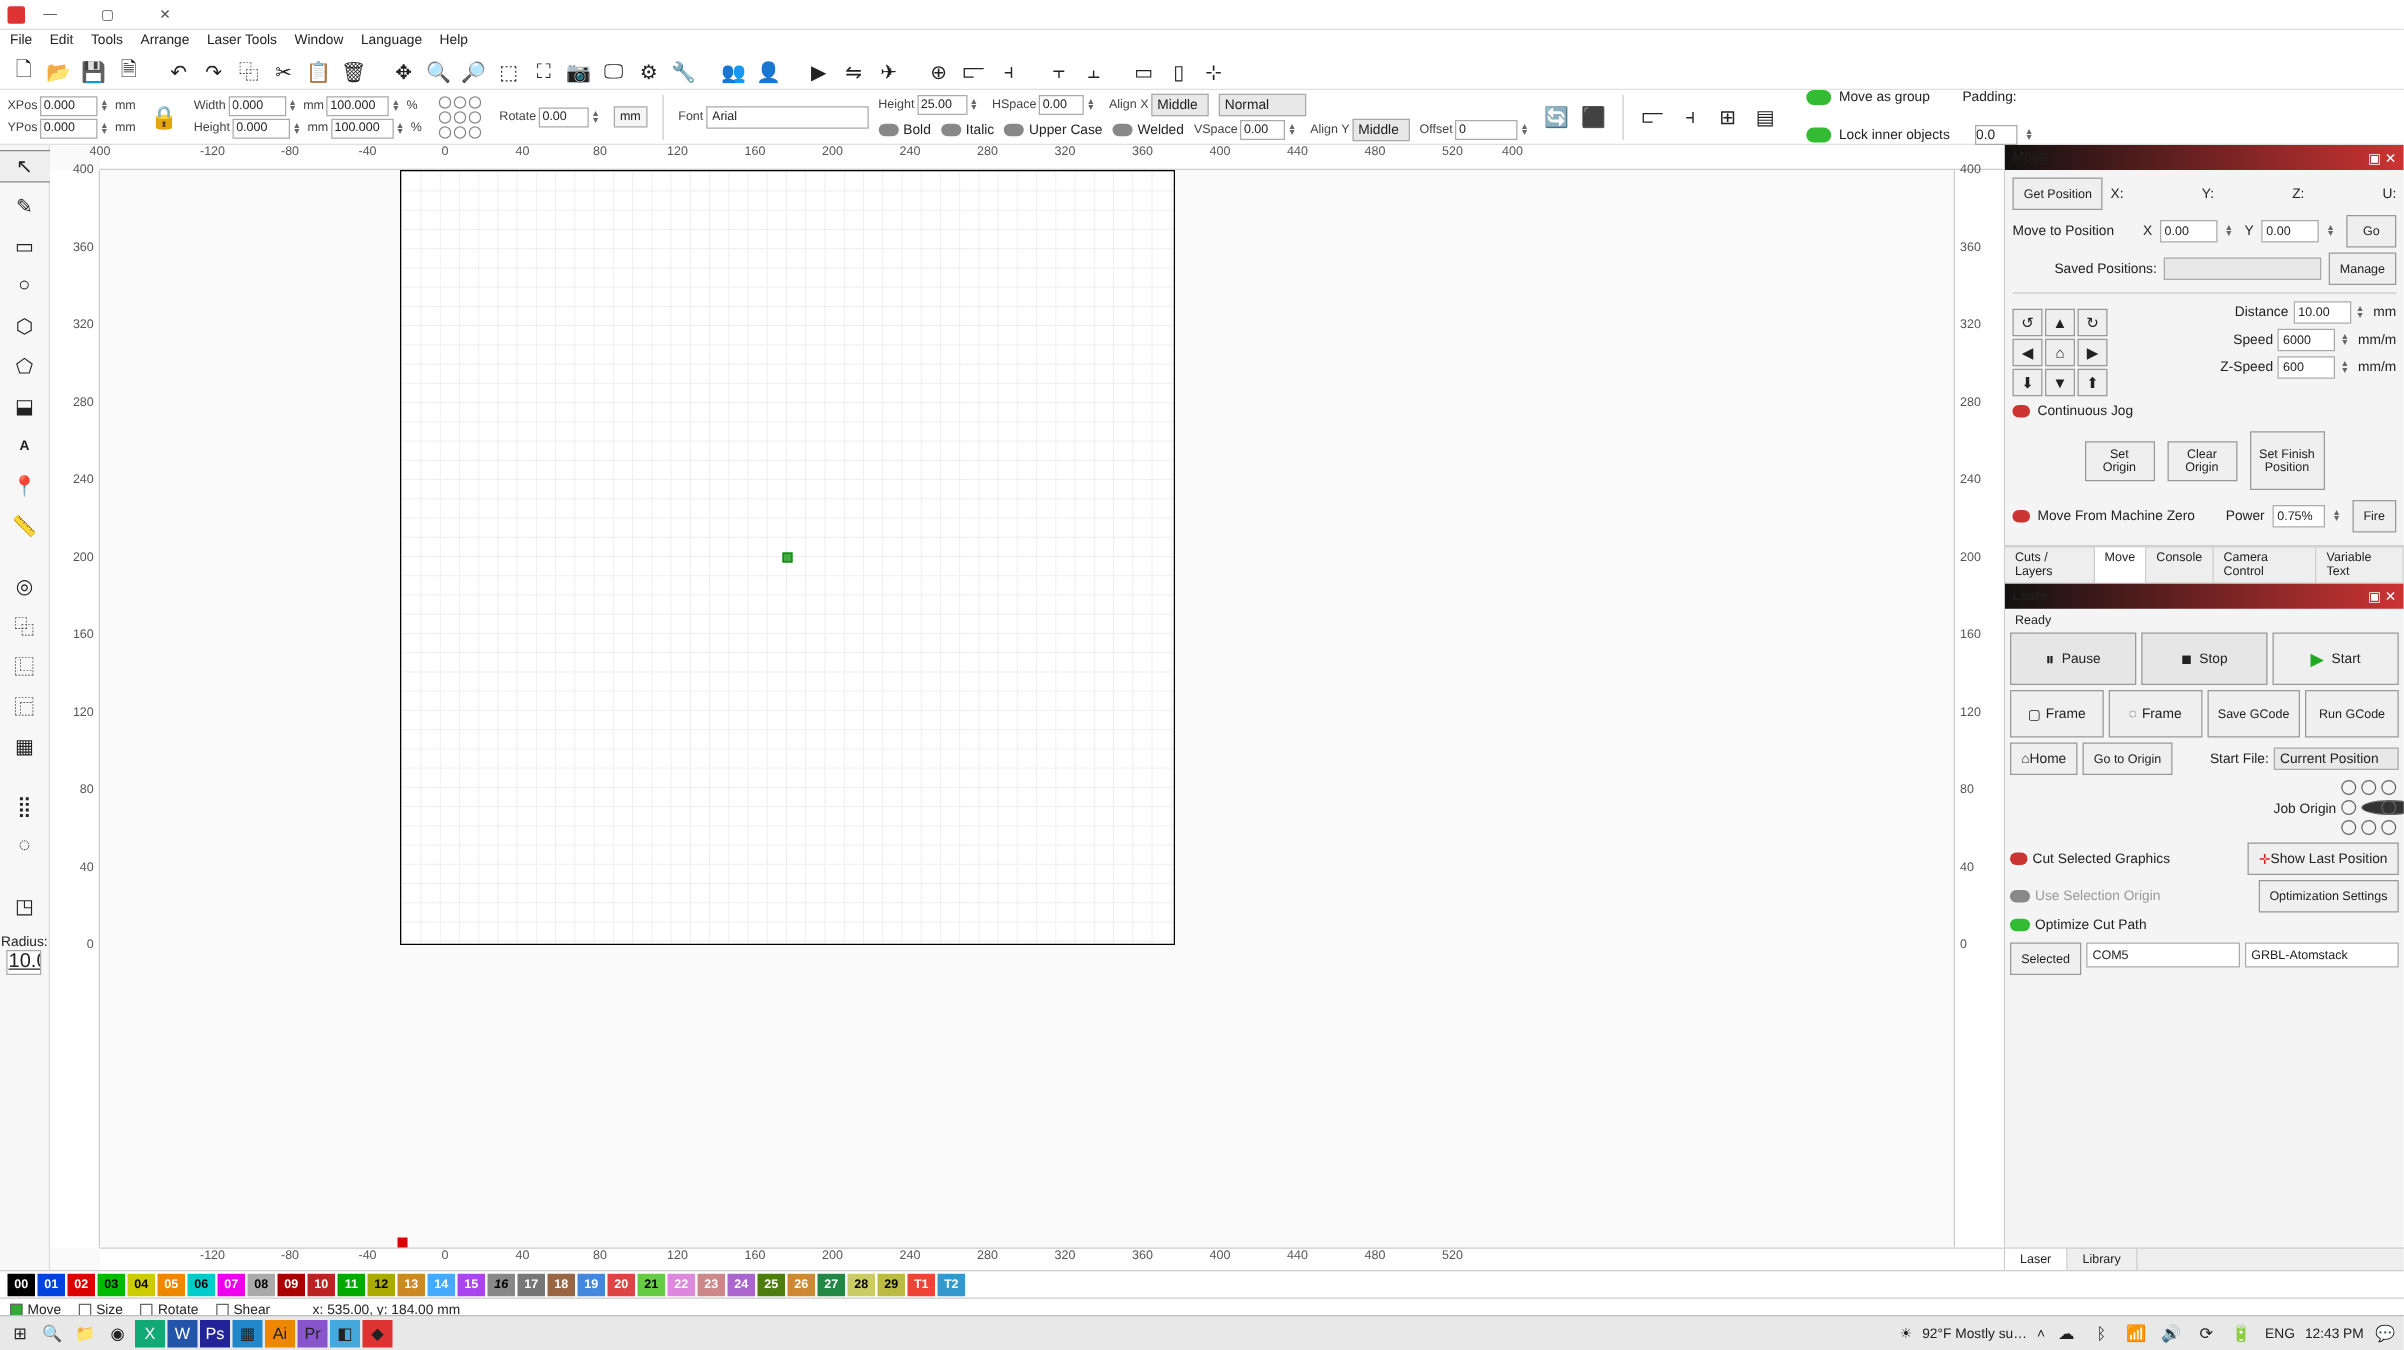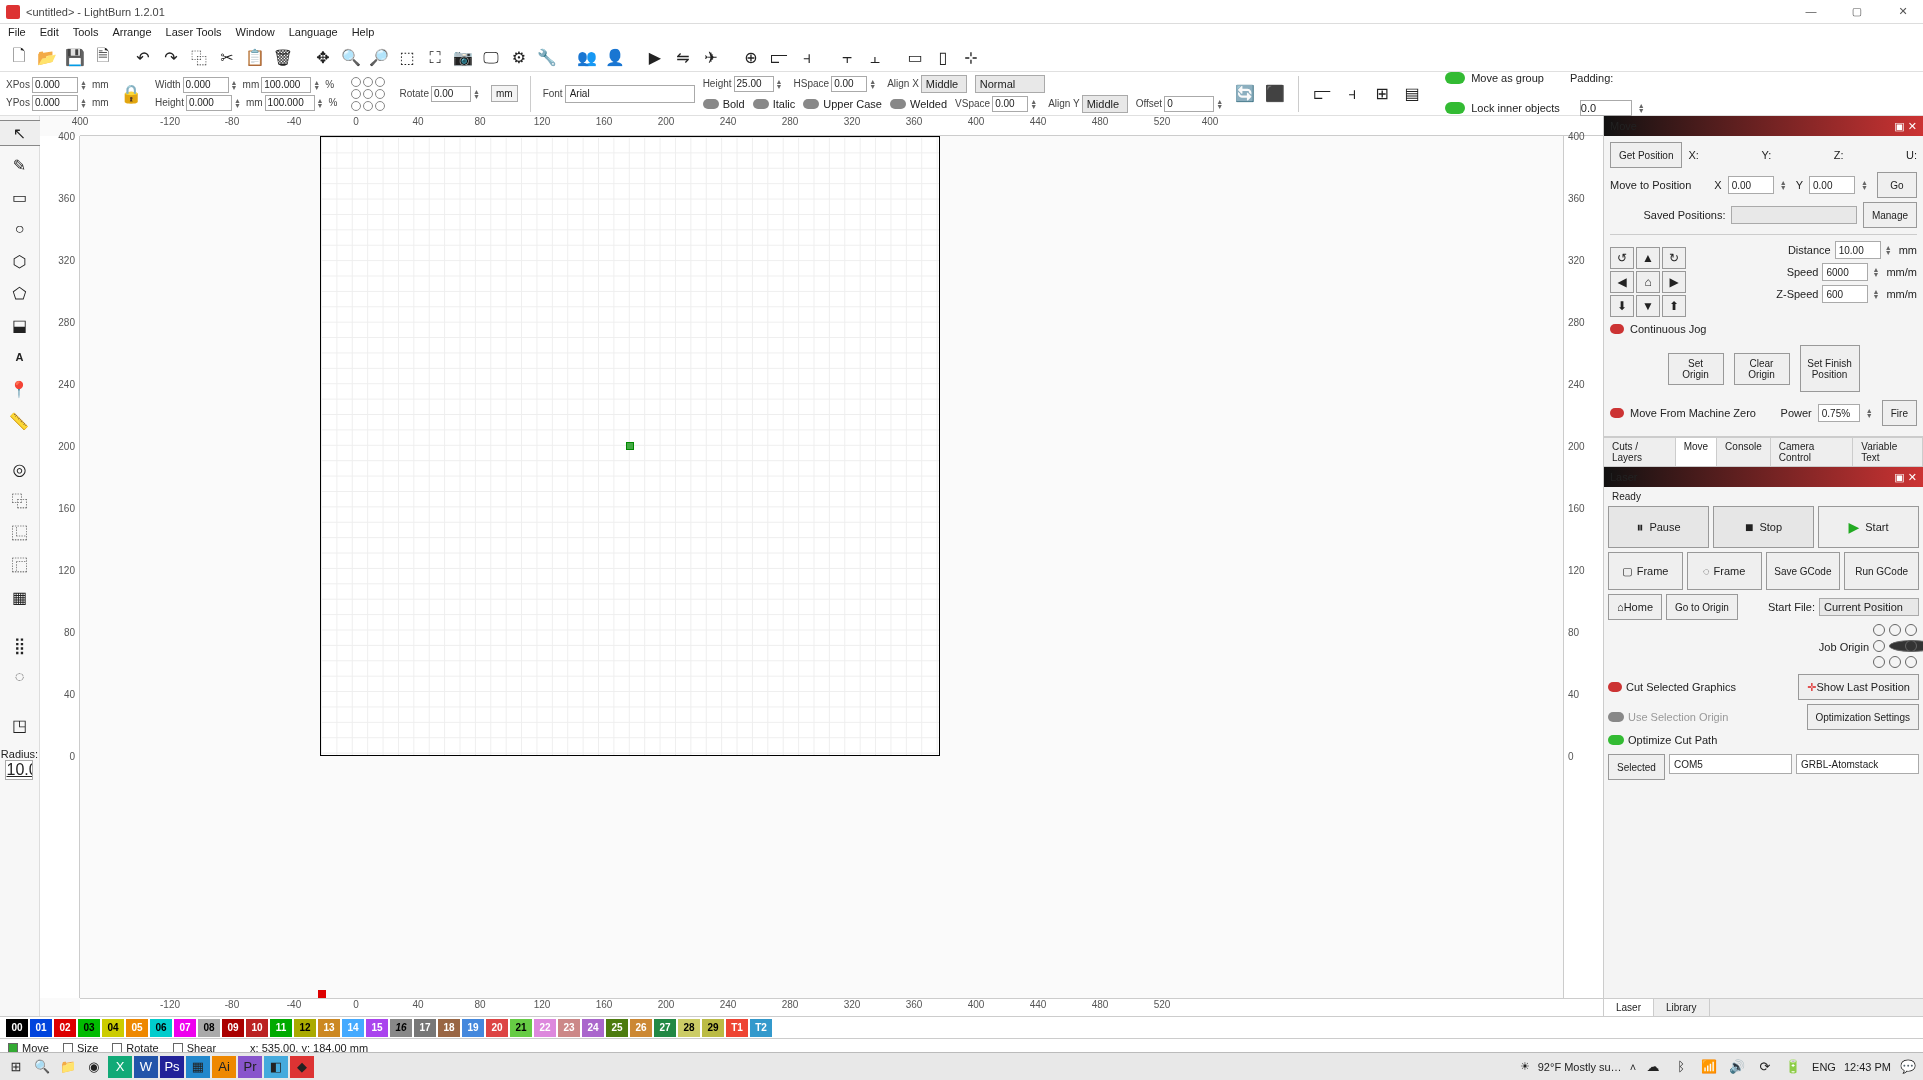--- a/index.html
+++ b/index.html
@@ -94,21 +94,20 @@
 .taskbar .ticon{width:24px;height:22px;display:flex;align-items:center;justify-content:center;margin-right:2px;font-size:13px;cursor:default;}
 .taskbar .tray{margin-left:auto;display:flex;align-items:center;gap:8px;font-size:10px;}
 .taskbar .tray .ticon{width:18px;}
 .spinner-arrows{display:inline-block;width:10px;font-size:7px;line-height:5px;color:#666;}
 </style>
 </head>
 <body>
 
 <div class="titlebar">
   <div class="logo"></div>
-  <div class="title">&lt;untitled&gt; - LightBurn 1.2.01</div>
   <div class="winbtns">
     <span>—</span>
     <span>▢</span>
     <span>✕</span>
   </div>
 </div>
 
 <div class="menubar">
   <span>File</span>
   <span>Edit</span>
@@ -280,21 +279,21 @@
   <div class="tb-icon">▤</div>
   <div class="rightopts">
     <div class="row">
         <div class="greentoggle"></div>
         <span>Move as group</span>
         <span style="margin-left:20px">Padding:</span>
       </div>
     <div class="row">
         <div class="greentoggle"></div>
         <span>Lock inner objects</span>
-        <input style="width: 52px; margin-left: 14px; border: 1px solid rgb(170, 170, 170); height: 16px;" value="0.0">
+        <input style="width: 34px; margin-left: 14px; border: 1px solid rgb(170, 170, 170); height: 16px;" value="0.0">
         <span class="spinner-arrows">▲<br>▼</span>
       </div>
   </div>
 </div>
 
 <div class="main">
   <div class="lefttools">
     <div class="lt sel">↖</div>
     <div class="lt">✎</div>
     <div class="lt">▭</div>

